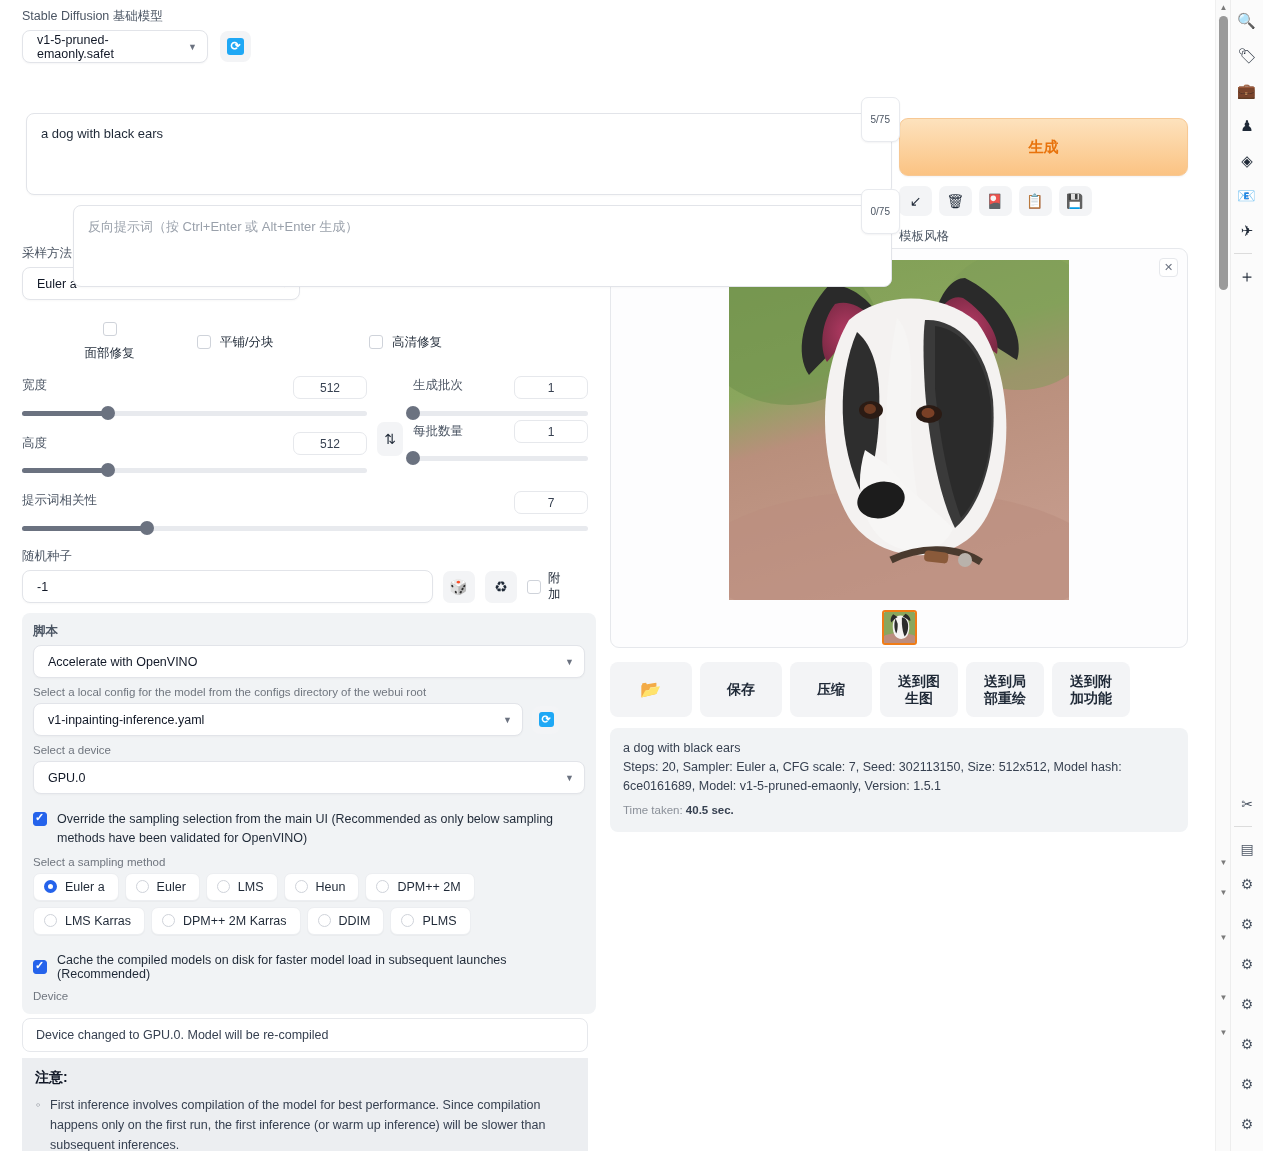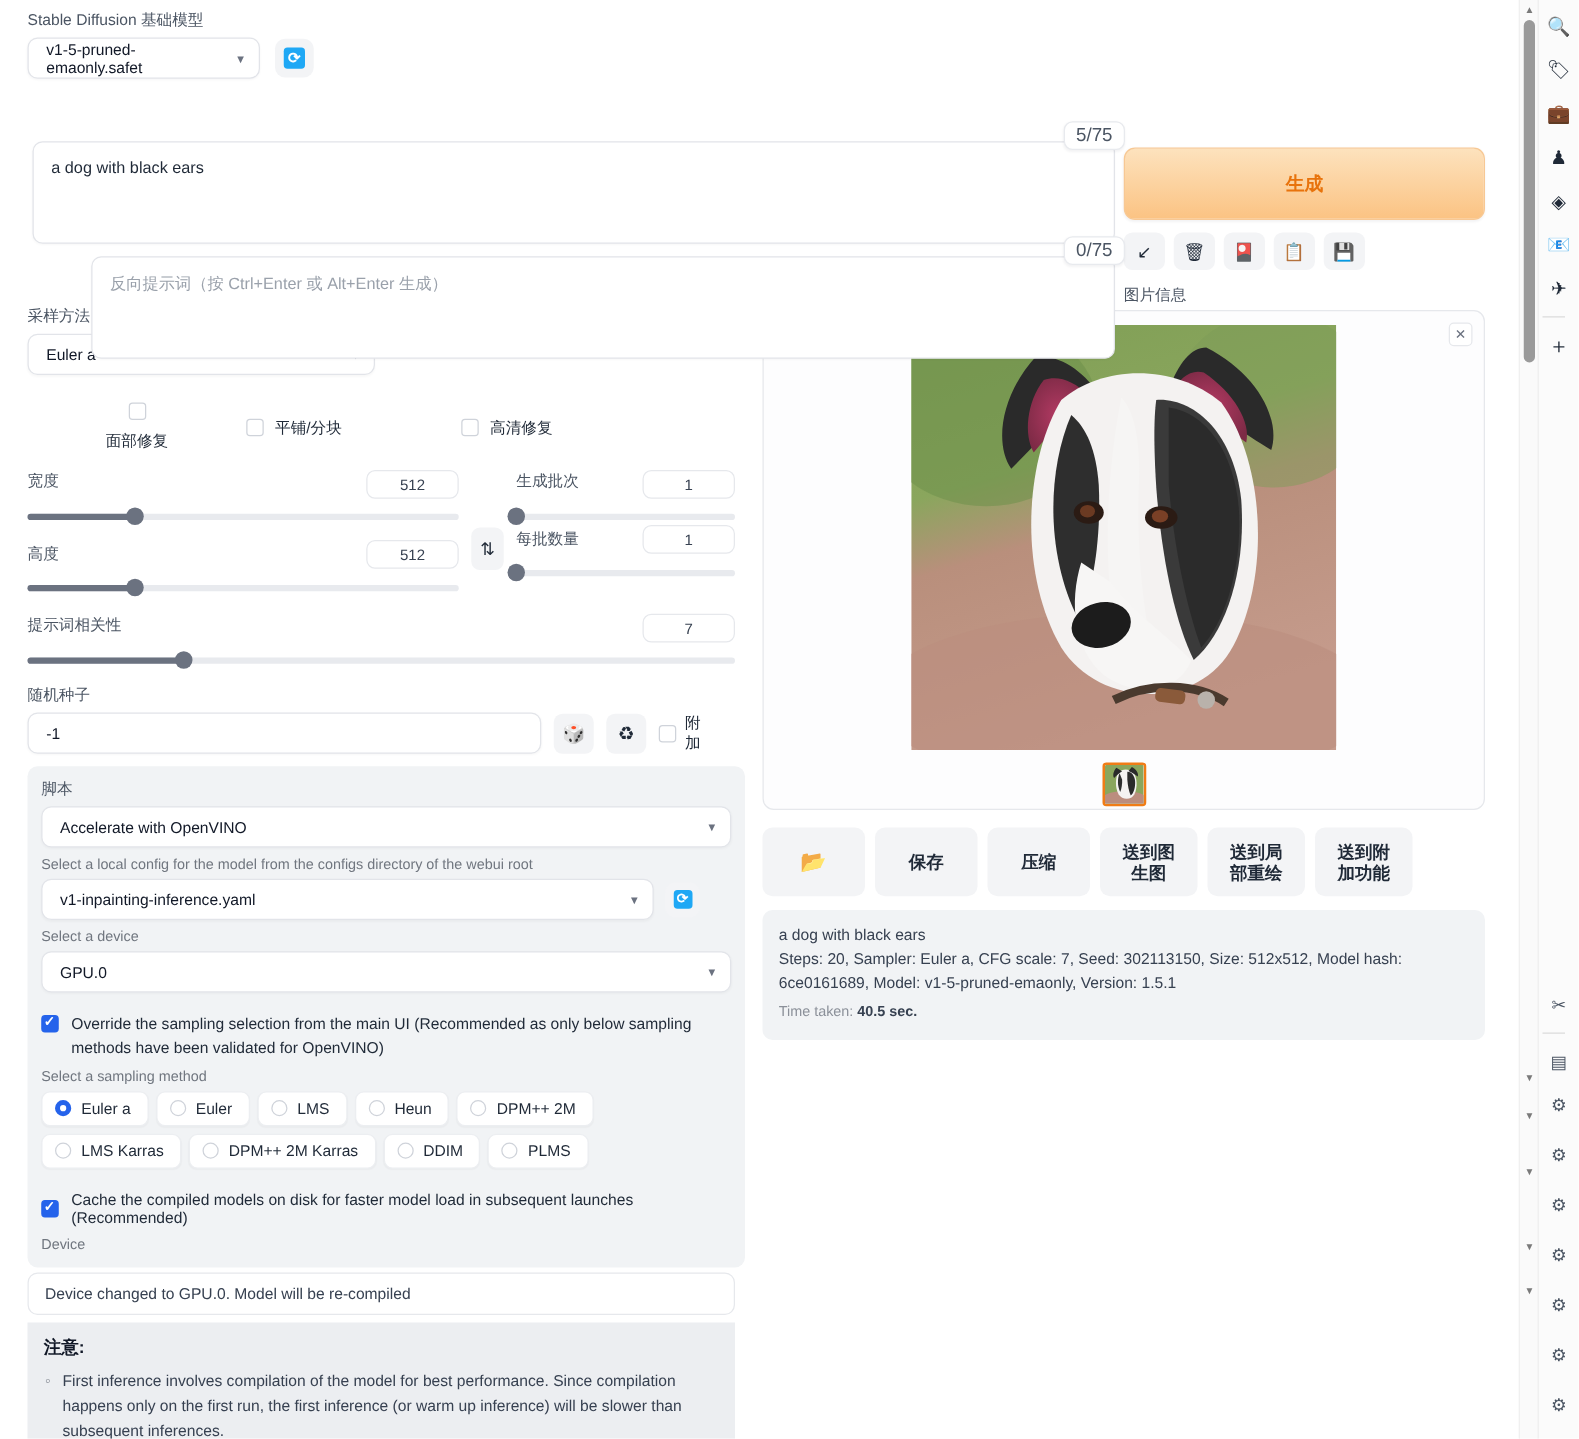--- a/index.html
+++ b/index.html
@@ -58,21 +58,21 @@
   .prompt-wrap { position:relative; margin-bottom:8px; }
   .prompt-box {
     width:100%; height:82px; border:1px solid #e2e4e9; border-radius:8px;
     background:#fff; padding:12px 14px; font-size:13px; color:#1f2937;
     box-shadow:0 1px 2px rgba(16,24,40,.03);
   }
   .prompt-box.neg { color:#9aa1ab; }
   .counter {
     position:absolute; right:-8px; top:-16px;
     background:#fff; border:1px solid #e8eaee; border-radius:7px;
-    padding:2px 9px; font-size:15px; color:#4b5563;
+    padding:16px 9px; font-size:10px; color:#4b5563;
     box-shadow:0 1px 2px rgba(16,24,40,.05);
   }
 
   
   .gen-panel { }
   .gen-btn {
     width:289px; height:58px; border-radius:9px;
     background:linear-gradient(180deg,#fde2bd 0%,#fbc383 100%);
     border:1px solid #f7c894;
     color:#e8730c; font-size:15px; font-weight:bold;
@@ -317,21 +317,21 @@
           </div>
           <div style="display:flex; align-items:center; gap:7px;">
             <div class="cb"></div>
             <div style="font-size:12.5px; color:#1f2937; line-height:1.25; white-space:pre;">附
 加</div>
           </div>
         </div>
       </div>
 
       <div class="script-panel">
-        <div class="lbl" style="margin-bottom:5px;">脚本</div>
+        <div class="lbl" style="margin-bottom:5px;font-weight:bold;">脚本</div>
         <div class="sel" style="width:100%;">
           <span>Accelerate with OpenVINO</span>
           <span class="caret">▼</span>
         </div>
 
         <div class="help">Select a local config for the model from the configs directory of the webui root</div>
         <div style="display:flex; align-items:center; gap:9px;">
           <div class="sel" style="width:490px;">
             <span>v1-inpainting-inference.yaml</span>
             <span class="caret">▼</span>
@@ -423,21 +423,21 @@
             <div class="tool-btn">
               <span>🎴</span>
             </div>
             <div class="tool-btn">
               <span>📋</span>
             </div>
             <div class="tool-btn">
               <span>💾</span>
             </div>
           </div>
-        <div class="styles-label">图片信息</div>
+        <div class="styles-label">模板风格</div>
         <div class="styles-row">
           <div class="styles-box">
             <span>✕</span>
             <span>▾</span>
           </div>
           <div class="icon-btn" style="width:28px;height:28px;">
             <div class="refresh-glyph" style="width:15px;height:15px;line-height:15px;font-size:11px;">⟳</div>
           </div>
         </div>
       </div>

